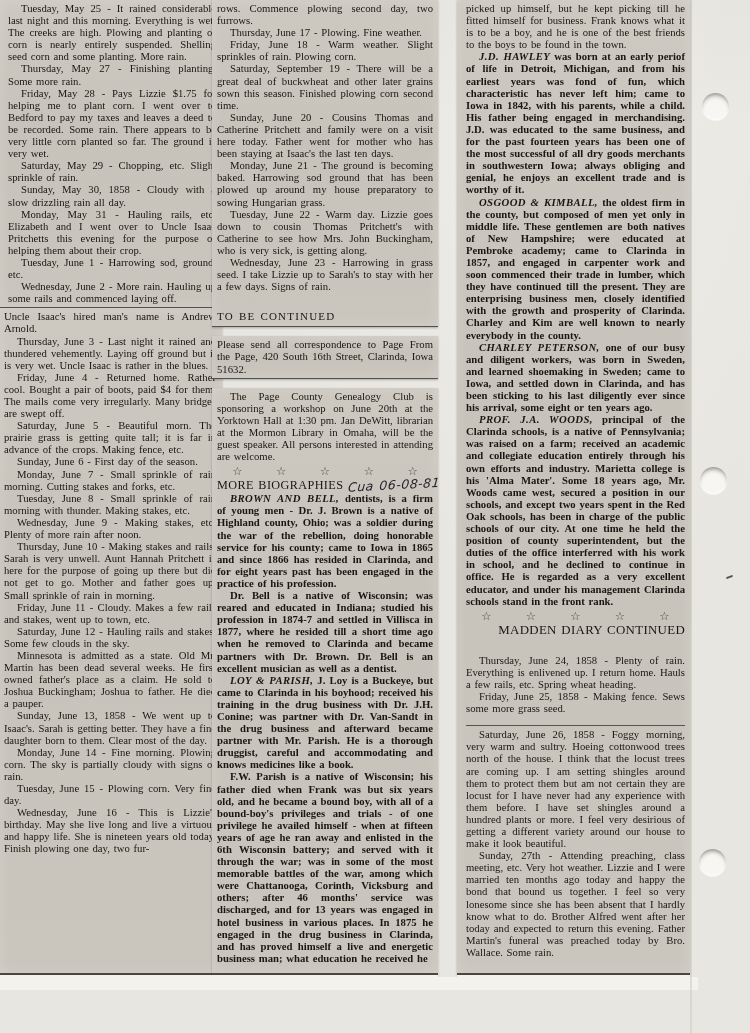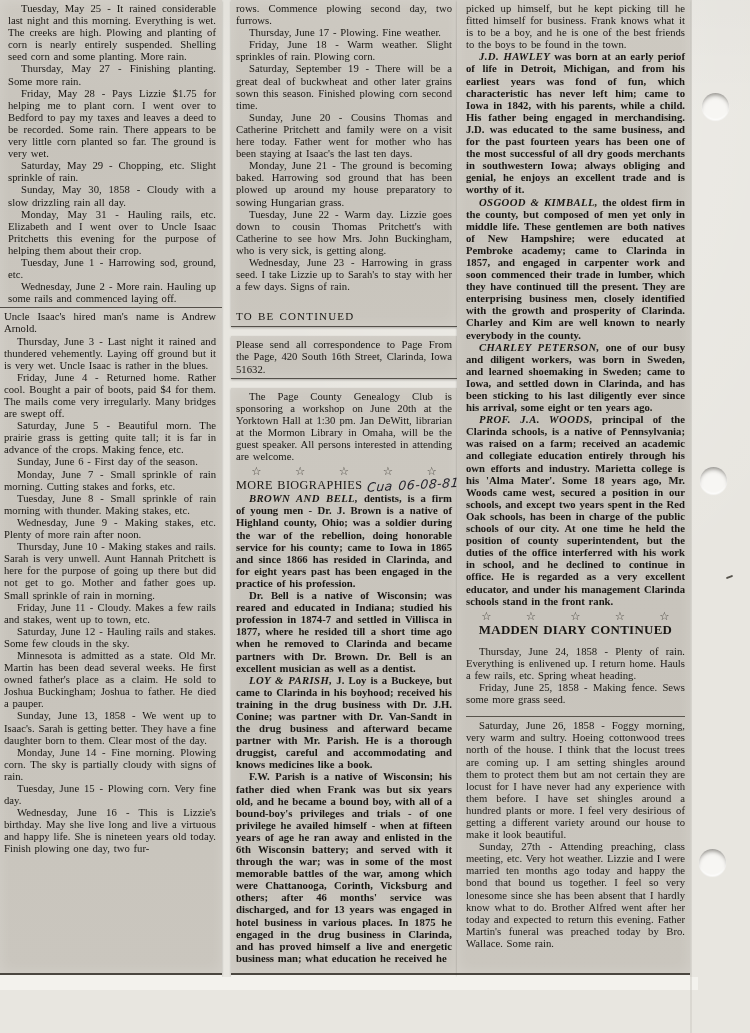--- a/index.html
+++ b/index.html
@@ -22,21 +22,21 @@
     background:
       radial-gradient(ellipse at 75% 10%, rgba(255,255,255,.25), rgba(0,0,0,0) 40%),
       linear-gradient(180deg, rgba(0,0,0,.02), rgba(0,0,0,0) 12%);
     pointer-events:none;
   }
   .col{
     position:absolute;top:0;height:975px;
     display:flex;flex-direction:column;
   }
   .col-1{left:0;width:222px;}
-  .col-2{left:231px;width:226px;}
+  .col-2{left:212px;width:226px;}
   .col-3{left:457px;width:233px;}
   .clipping{
     background:linear-gradient(180deg,#cdc9c1,#c7c3bb 45%,#cac6be);
     box-shadow:0 1px 2px rgba(60,58,52,.35), inset 0 0 14px rgba(255,255,255,.18);
     padding:2px 6px 3px 4px;
     position:relative;
   }
   .col-2 .clipping{padding:2px 5px 3px 5px;}
   .col-3 .clipping{padding:2px 5px 3px 9px;}
   .gap-top{margin-top:9px;}
@@ -57,22 +57,22 @@
   .edge{border-bottom:1.5px solid #57534b;padding-bottom:11px;margin-bottom:2px;}
   .tbc{
     text-align:left;font-size:11px;letter-spacing:1.2px;
     margin:18px 2px 1px 0;text-indent:0;
   }
   .heading{
     font-size:12.2px;letter-spacing:.4px;margin:1px 0 1px;
     text-align:left;white-space:nowrap;
   }
   .headingbold{
-    font-weight:bold;font-size:12.9px;letter-spacing:.3px;
-    margin:2px 0 9px;text-align:center;
+    font-weight:normal;font-size:12.9px;letter-spacing:.3px;
+    margin:2px 0 18px;text-align:right;
   }
   .lead{font-style:italic;letter-spacing:.4px;}
   .hand{
     font-family:"DejaVu Sans", sans-serif;
     font-style:italic;font-size:12.5px;line-height:10px;
     color:#24232c;display:inline-block;
     transform:rotate(-3deg) skewX(-8deg);
     margin-left:5px;letter-spacing:.5px;white-space:nowrap;
   }
   .stars-row{

